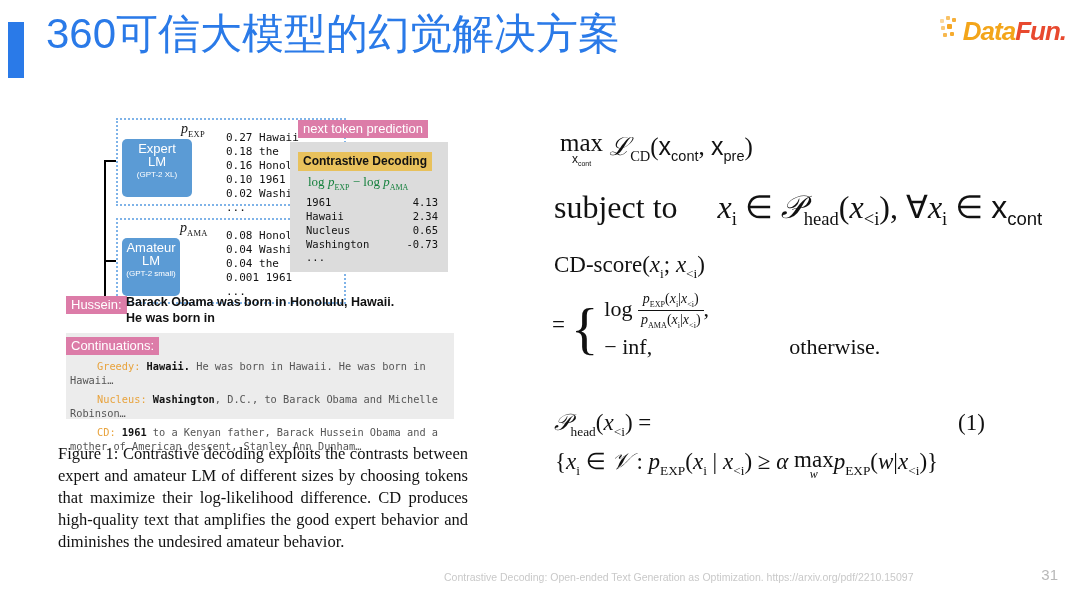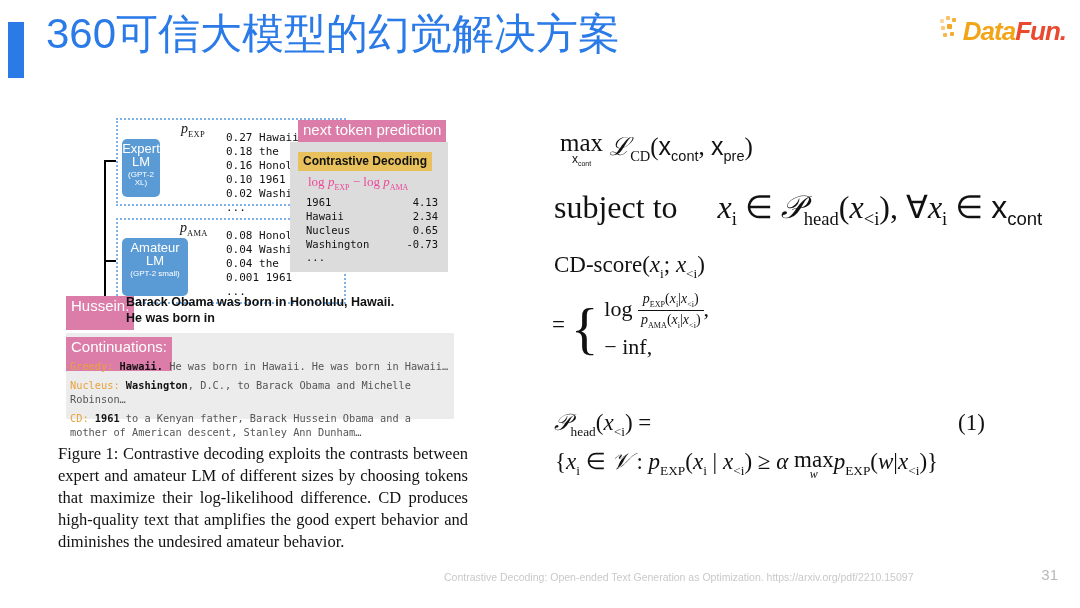--- a/index.html
+++ b/index.html
@@ -26,22 +26,22 @@
 
   
   .figure{position:absolute;left:58px;top:116px;width:412px;height:320px;}
 
   .dashbox{position:absolute;border:2px dotted #7fb3e8;box-sizing:border-box;background:#fff;}
   .box-exp{left:58px;top:2px;width:230px;height:88px;}
   .box-ama{left:58px;top:102px;width:230px;height:86px;}
 
   .lmbox{position:absolute;background:#5b9bd5;color:#fff;border-radius:5px;
          text-align:center;line-height:1.02;padding-top:3px;box-sizing:border-box;}
-  .lm-exp{left:64px;top:23px;width:38px;height:58px;}
-  .lm-ama{left:64px;top:122px;width:66px;height:58px;}
+  .lm-exp{left:64px;top:23px;width:70px;height:58px;}
+  .lm-ama{left:64px;top:122px;width:58px;height:58px;}
   .lm-l1{font-size:13px;display:block;}
   .lm-l2{font-size:13px;display:block;}
   .lm-sub{font-size:8px;display:block;margin-top:2px;}
 
   .plabel{position:absolute;font-family:"Liberation Serif", serif;font-style:italic;font-size:14px;color:#111;margin-left:32px;}
   .plabel sub{font-style:normal;font-size:8.5px;letter-spacing:.3px;}
   .p-exp{left:91px;top:5px;}
   .p-ama{left:90px;top:104px;}
 
   .probs{position:absolute;font-family:"DejaVu Sans Mono", monospace;font-size:11px;
@@ -53,42 +53,42 @@
   .wire{position:absolute;background:#000;}
   .arrowhead{position:absolute;width:0;height:0;}
 
   
   .nexttok{position:absolute;left:240px;top:4px;background:#dc7ca8;color:#fff;
            font-size:11.5px;padding:2px 6px 3px 6px;white-space:nowrap;}
   .cdpanel{position:absolute;left:232px;top:26px;width:158px;height:130px;background:#dcdcdc;}
   .cdhead{position:absolute;left:240px;top:36px;background:#e8c15c;color:#111;
           font-size:12px;font-weight:bold;padding:2px 5px 3px 5px;white-space:nowrap;}
   .cdformula{position:absolute;left:250px;top:58px;font-family:"Liberation Serif",serif;
-             font-size:13px;color:#ec4899;white-space:nowrap;}
+             font-size:13px;color:#15803d;white-space:nowrap;}
   .cdformula i{font-style:italic;}
   .cdformula sub{font-size:8px;font-style:normal;}
   .cdlist{position:absolute;left:248px;top:80px;font-family:"DejaVu Sans Mono",monospace;
           font-size:10.5px;line-height:1.32;color:#111;}
   .cdrow{display:flex;width:132px;}
   .cdrow .tok{flex:0 0 86px;}
   .cdrow .val{text-align:right;flex:1;}
 
   
-  .tagpink{background:#dc7ca8;color:#fff;font-size:15px;padding:1px 5px 16px 5px;white-space:nowrap;}
+  .tagpink{background:#dc7ca8;color:#fff;font-size:13px;padding:1px 5px 2px 5px;white-space:nowrap;}
   .prompt-wrap{position:absolute;left:0px;top:178px;width:412px;}
   .prompt-tag{position:absolute;left:8px;top:2px;}
   .prompt-text{position:absolute;left:68px;top:0px;width:270px;font-size:12.5px;
                font-weight:bold;color:#111;line-height:1.28;}
 
   .cont-wrap{position:absolute;left:8px;top:217px;width:388px;height:86px;background:#ececec;}
   .cont-tag{position:absolute;left:8px;top:221px;}
   .cont-list{position:absolute;left:12px;top:243px;width:380px;
              font-family:"DejaVu Sans Mono",monospace;font-size:10.3px;line-height:1.36;color:#555;}
   .cont-line{margin-bottom:5px;}
-  .cont-name{color:#e8a33d;}
+  .cont-name{color:#e8a33d;margin-left:27px;}
   .cont-bold{color:#111;font-weight:bold;}
 
   
   .caption{position:absolute;left:58px;top:443px;width:410px;
            font-family:"Liberation Serif", serif;font-size:16.5px;color:#111;
            line-height:1.33;text-align:justify;}
 
   
   .math{position:absolute;left:548px;top:128px;width:500px;
         font-family:"Liberation Serif", serif;color:#111;}
@@ -270,20 +270,21 @@
         <span class="case-row">
           <span class="case-a">
             log&nbsp;<span class="frac">
               <span class="num"><span class="it">p</span><sub class="sm">EXP</sub>(<span class="it">x</span><sub class="sm it">i</sub>|<span class="it">x</span><sub class="sm it">&lt;i</sub>)</span>
               <span class="den"><span class="it">p</span><sub class="sm">AMA</sub>(<span class="it">x</span><sub class="sm it">i</sub>|<span class="it">x</span><sub class="sm it">&lt;i</sub>)</span>
             </span>,
           </span>
         </span>
         <span class="case-row">
           <span class="case-a">− inf,</span>
+          <span>otherwise.</span>
         </span>
       </span>
     </div>
 
     <div class="mrow m5">
       <span class="cal">𝒫</span><sub class="sm">head</sub>(<span class="it">x</span><sub class="sm it">&lt;i</sub>) =
     </div>
     <div class="eqno">(1)</div>
 
     <div class="mrow m6">

